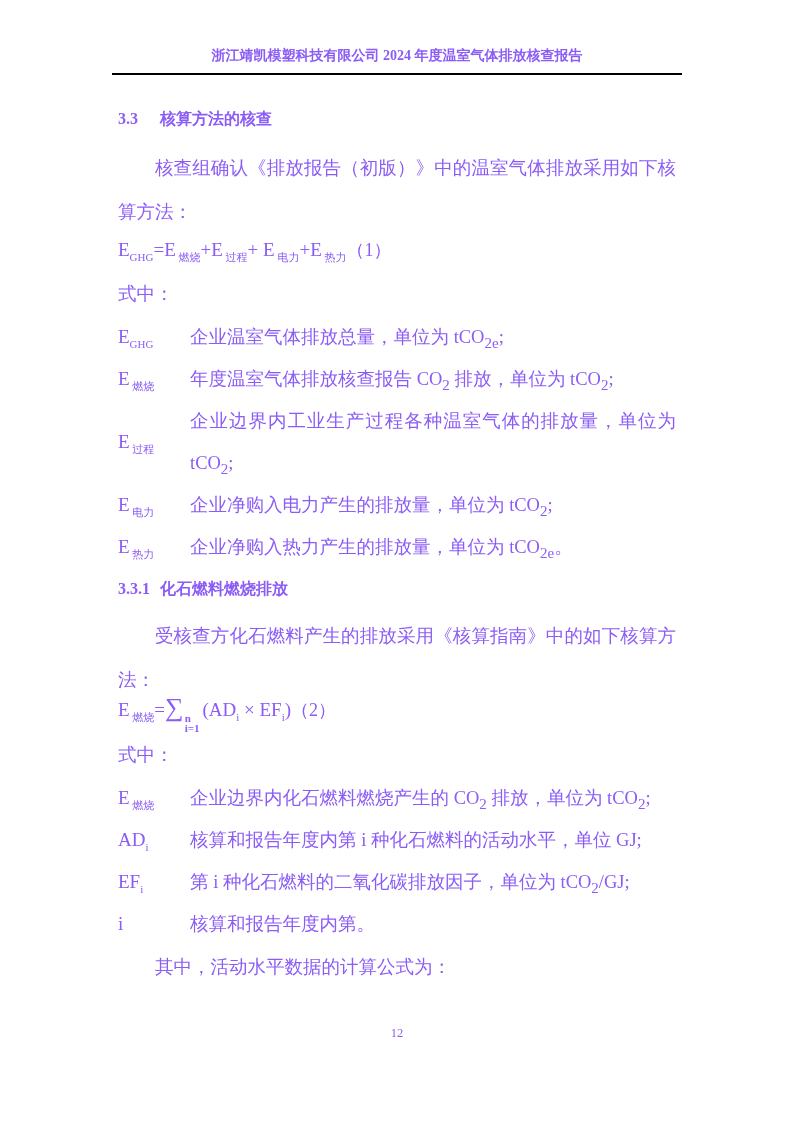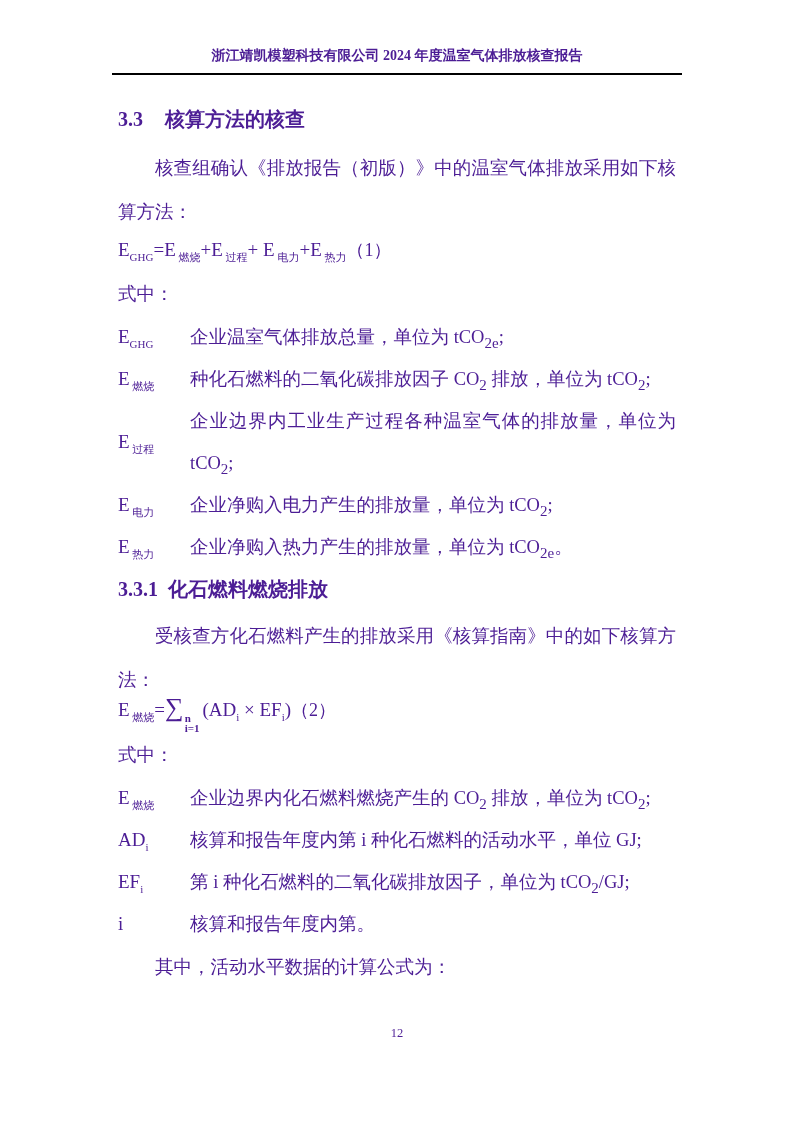--- a/index.html
+++ b/index.html
@@ -1,22 +1,22 @@
 <!DOCTYPE html>
 <html><head>
 <meta charset="utf-8">
 <style>
   html,body{margin:0;padding:0;background:#fff;}
-  .page{width:794px;height:1123px;position:relative;background:#ffffff;color:#4c1d95;
+  .page{width:794px;height:1123px;position:relative;background:#ffffff;color:#8b5cf6;
         font-family:"Liberation Serif","DejaVu Serif",serif;overflow:hidden;}
   .header{position:absolute;top:48px;left:112px;width:570px;text-align:center;
           font-weight:bold;font-size:14px;line-height:16px;padding-bottom:9px;
           border-bottom:2px solid #000;}
   .content{position:absolute;left:118px;top:100px;width:558px;font-size:18.5px;line-height:44px;}
-  .h-sec{font-size:20px;font-weight:bold;margin:6px 0 0 0;line-height:26px;}
+  .h-sec{font-size:16px;font-weight:bold;margin:6px 0 0 0;line-height:26px;}
   .h-sec .h-num{margin-right:22px;}
   .h-sec.sub{margin-top:8px;}
   .h-sec.sub .h-num{margin-right:10px;}
   .para{margin:14px 0 0 0;text-align:justify;text-indent:37px;}
   .para.p2{margin-top:12px;}
   .para.closing{margin-top:0;}
   .formula-row{display:flex;align-items:baseline;margin-top:-6px;}
   .formula-row.f2{margin-top:-16px;}
   .formula{font-size:19px;}
   sub{line-height:0;}
@@ -60,21 +60,21 @@
 
     <p class="where">式中：</p>
 
     <div class="def-list">
       <div class="def-row">
         <span class="def-term"><span>E</span><sub>GHG</sub></span>
         <span class="def-desc"><span>企业温室气体排放总量，单位为 tCO</span><sub>2e</sub><span>;</span></span>
       </div>
       <div class="def-row">
         <span class="def-term"><span>E</span><sub>&nbsp;燃烧</sub></span>
-        <span class="def-desc"><span>种化石燃料的二氧化碳排放因子 CO</span><sub>2</sub><span> 排放，单位为 tCO</span><sub>2</sub><span>;</span></span>
+        <span class="def-desc"><span>年度温室气体排放核查报告 CO</span><sub>2</sub><span> 排放，单位为 tCO</span><sub>2</sub><span>;</span></span>
       </div>
       <div class="def-row center">
         <span class="def-term"><span>E</span><sub>&nbsp;过程</sub></span>
         <span class="def-desc"><span class="stretch">企业边界内工业生产过程各种温室气体的排放量，单位为</span><span><span>tCO</span><sub>2</sub><span>;</span></span></span>
       </div>
       <div class="def-row">
         <span class="def-term"><span>E</span><sub>&nbsp;电力</sub></span>
         <span class="def-desc"><span>企业净购入电力产生的排放量，单位为 tCO</span><sub>2</sub><span>;</span></span>
       </div>
       <div class="def-row">

